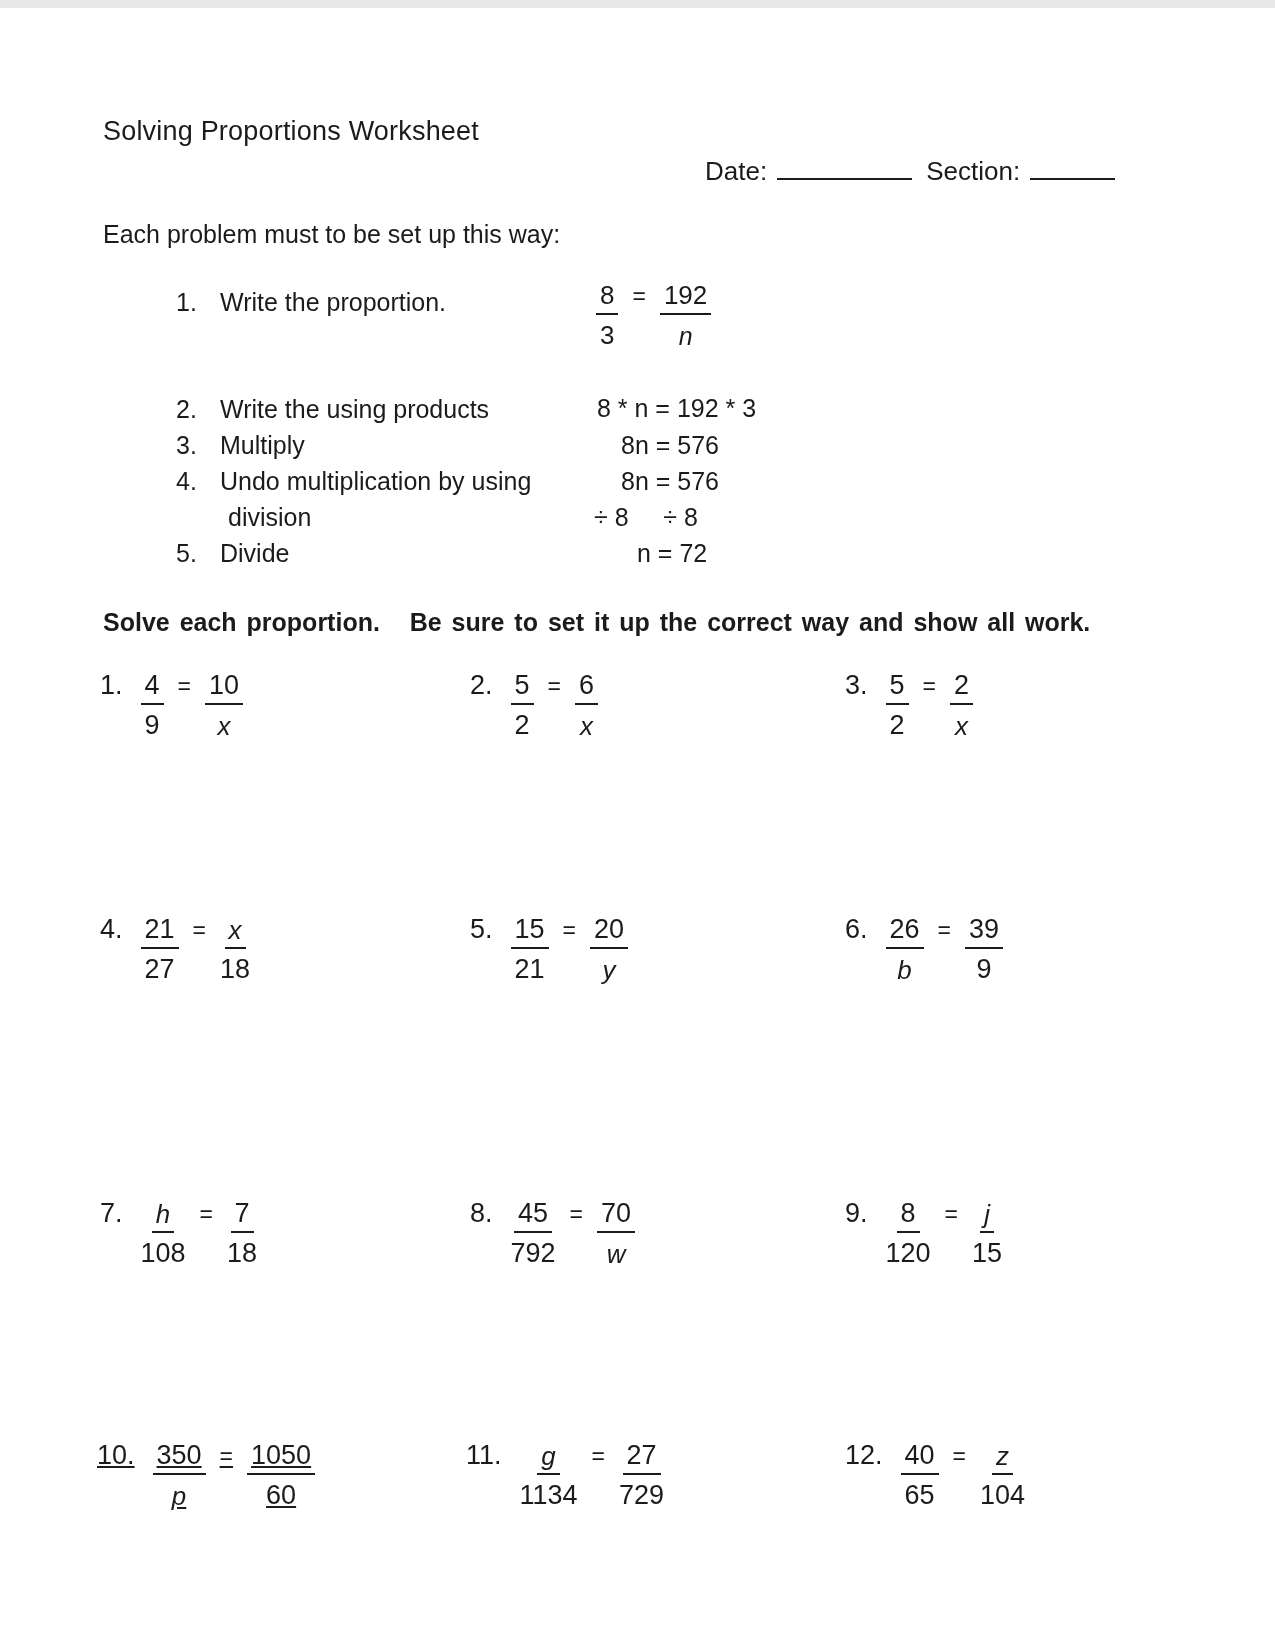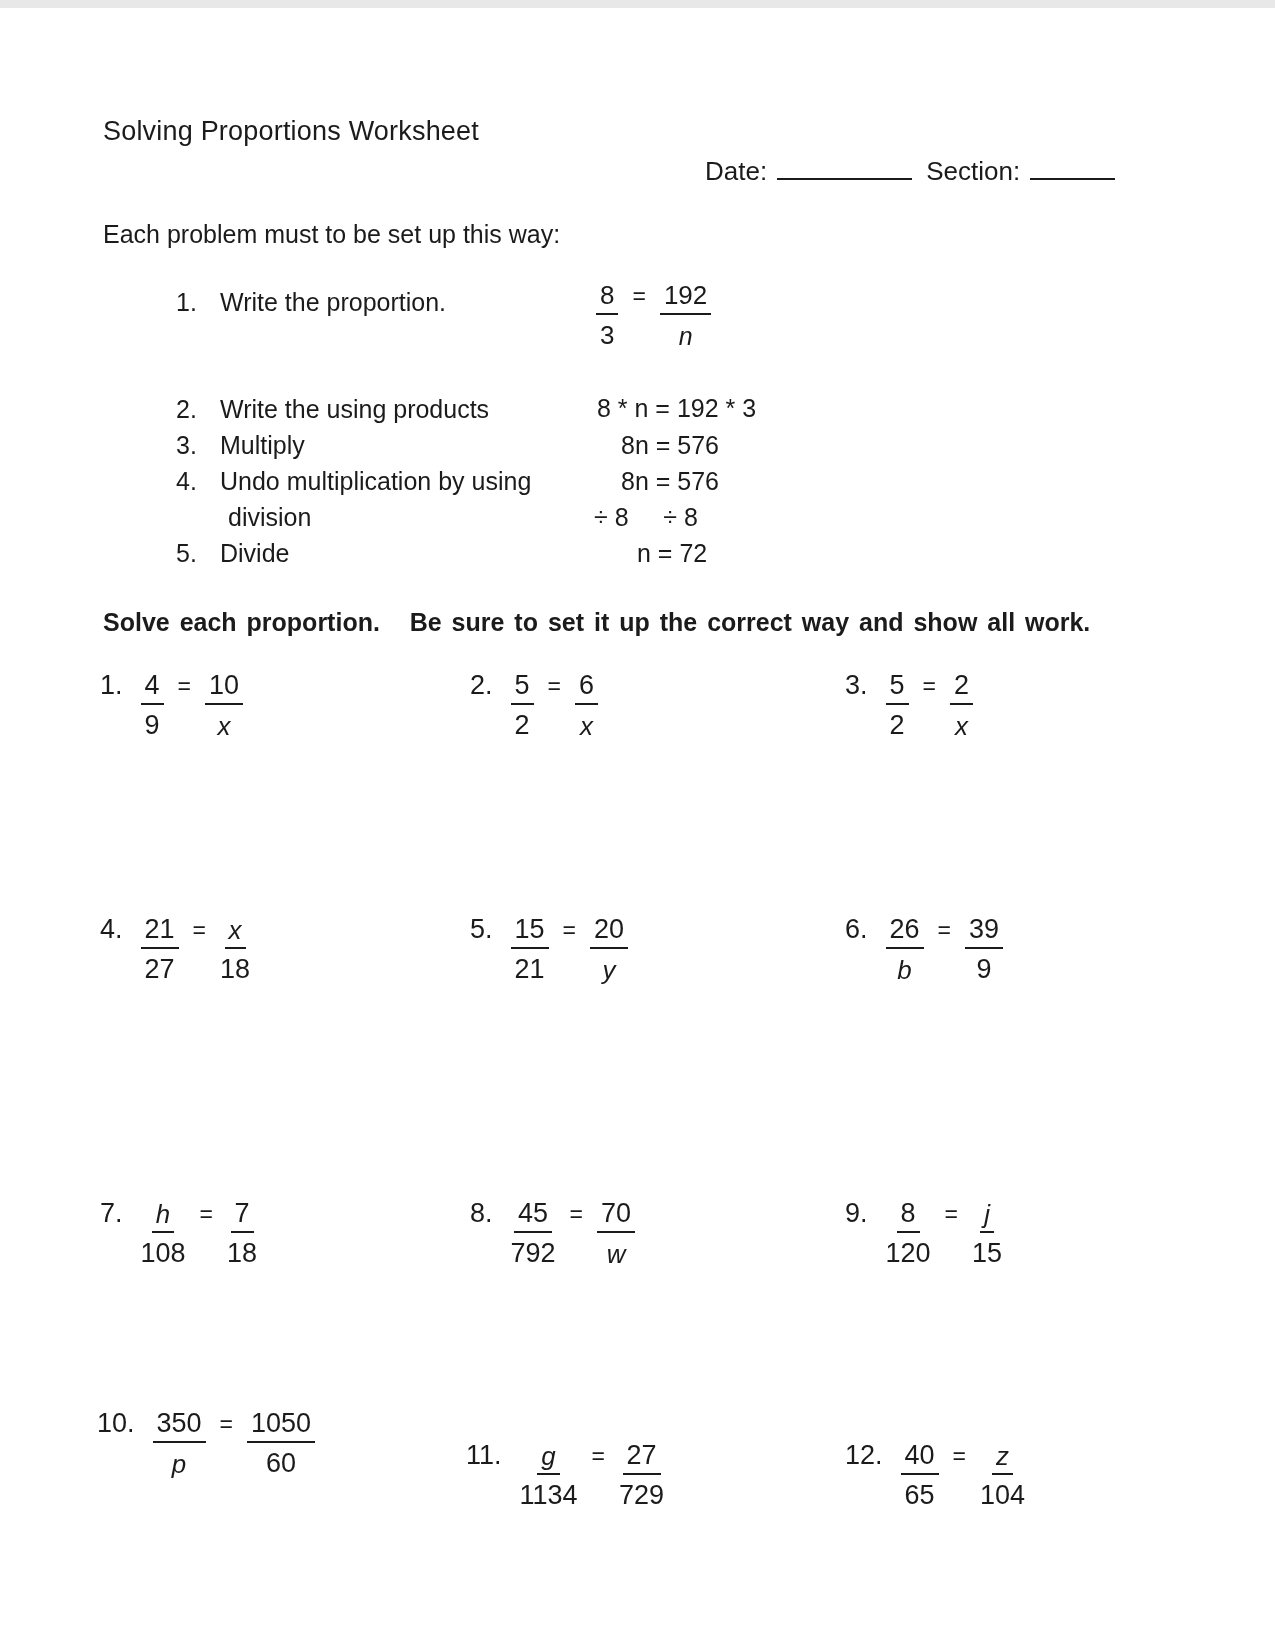--- a/index.html
+++ b/index.html
@@ -199,21 +199,21 @@
     <span class="pnum">9.</span>
     <span class="nu">8</span>
     <span class="eq">=</span>
     <span class="nu var">j</span>
     <span></span>
     <span class="den">120</span>
     <span></span>
     <span class="den">15</span>
   </div>
 
-  <div class="fracpair prob" style="left:97px; top:1400px;">
+  <div class="fracpair prob" style="left:97px; top:1432px;text-decoration:underline;">
     <span class="pnum">10.</span>
     <span class="nu">350</span>
     <span class="eq">=</span>
     <span class="nu">1050</span>
     <span></span>
     <span class="den var">p</span>
     <span></span>
     <span class="den">60</span>
   </div>
 

